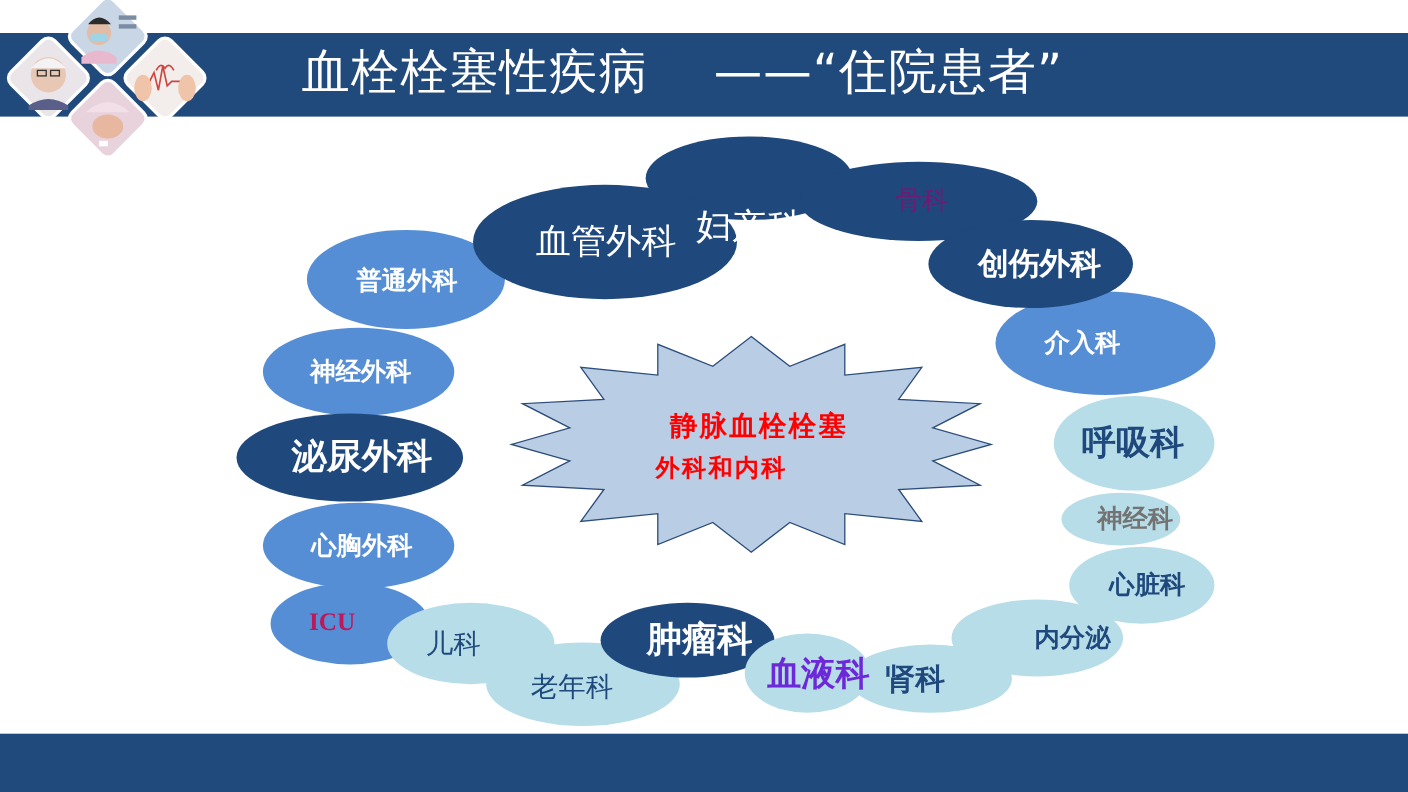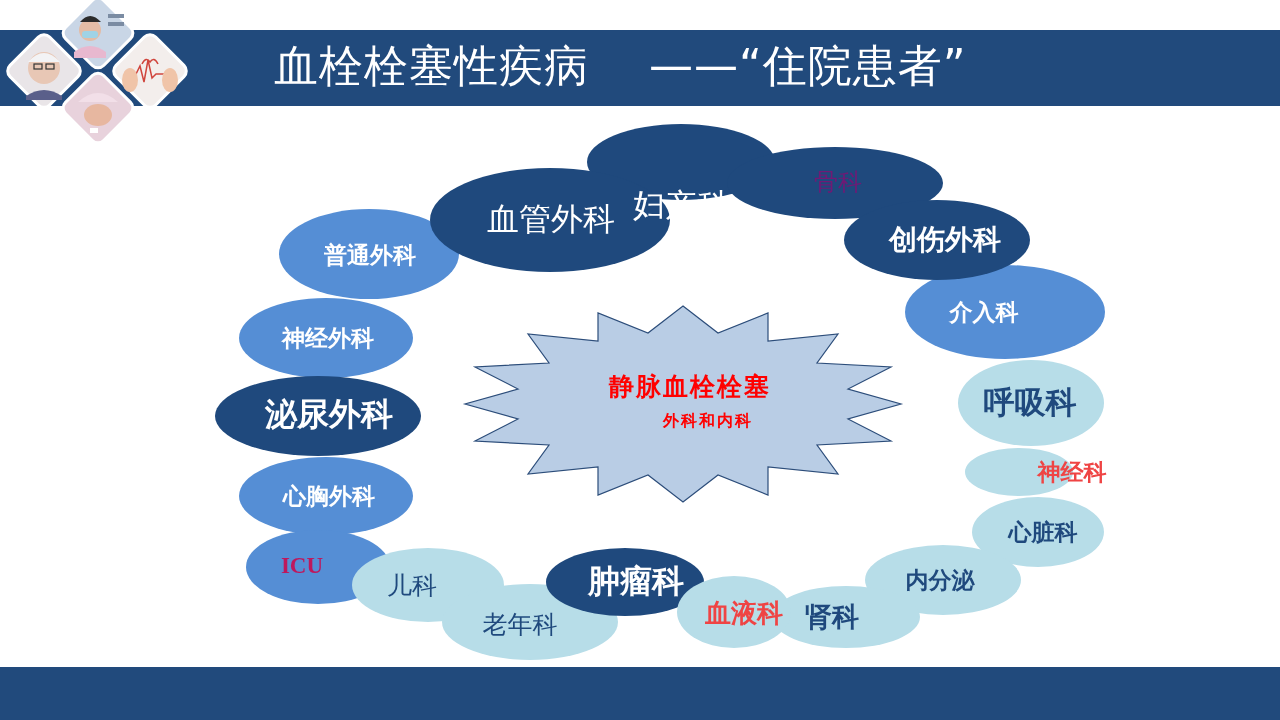--- a/index.html
+++ b/index.html
@@ -74,33 +74,33 @@
   <ellipse cx="318" cy="567" rx="72" ry="37" fill="#558ED5"></ellipse>
   <ellipse cx="428" cy="585" rx="76" ry="37" fill="#B7DDE8"></ellipse>
   <ellipse cx="943" cy="580" rx="78" ry="35" fill="#B7DDE8"></ellipse>
   <ellipse cx="530" cy="622" rx="88" ry="38" fill="#B7DDE8"></ellipse>
   <ellipse cx="625" cy="582" rx="79" ry="34" fill="#1F497D"></ellipse>
   <ellipse cx="846" cy="617" rx="74" ry="31" fill="#B7DDE8"></ellipse>
   <ellipse cx="734" cy="612" rx="57" ry="36" fill="#B7DDE8"></ellipse>
 </svg>
 
 <div class="center-text" style="top:370px; font-size:25px; letter-spacing:2px;">静脉血栓栓塞</div>
-<div class="center-text" style="top:411px; font-size:16px; letter-spacing:2px; left:708px;">外科和内科</div>
+<div class="center-text" style="top:411px; font-size:22px; letter-spacing:2px; left:656px;">外科和内科</div>
 
 <div class="node-label" style="left:370px; top:255px; font-size:23px; color:#ffffff;">普通外科</div>
 <div class="node-label" style="left:551px; top:220px; font-size:32px; color:#ffffff; font-weight:normal;">血管外科</div>
 <div class="node-label" style="left:681px; top:162px; font-size:32px; color:#ffffff; font-weight:normal;margin-top:44px;">妇产科</div>
 <div class="node-label" style="left:838px; top:182px; font-size:24px; color:#701a75; font-weight:normal;">骨科</div>
 <div class="node-label" style="left:945px; top:240px; font-size:28px; color:#ffffff; font-weight:bold;">创伤外科</div>
 <div class="node-label" style="left:984px; top:312px; font-size:23px; color:#ffffff;">介入科</div>
 <div class="node-label" style="left:328px; top:338px; font-size:23px; color:#ffffff;">神经外科</div>
 <div class="node-label" style="left:329px; top:415px; font-size:32px; color:#ffffff;font-family:Liberation Serif, serif;">泌尿外科</div>
 <div class="node-label" style="left:1030px; top:403px; font-size:31px; color:#1F497D;">呼吸科</div>
 <div class="node-label" style="left:329px; top:496px; font-size:23px; color:#ffffff;text-align:center;">心胸外科</div>
-<div class="node-label" style="left:1032px; top:472px; font-size:23px; color:#ef4444;margin-left:40px;">神经科</div>
+<div class="node-label" style="left:1032px; top:472px; font-size:23px; color:#737373;">神经科</div>
 <div class="node-label" style="left:1043px; top:532px; font-size:23px; color:#1F497D;">心脏科</div>
 <div class="node-label" style="left:302px; top:566px; font-size:23px; color:#be185d; font-family:'Liberation Serif', serif;">ICU</div>
 <div class="node-label" style="left:412px; top:585px; font-size:25px; color:#1F497D; font-weight:normal;">儿科</div>
-<div class="node-label" style="left:940px; top:580px; font-size:23px; color:#1F497D;">内分泌</div>
+<div class="node-label" style="left:975px; top:580px; font-size:23px; color:#1F497D;">内分泌</div>
 <div class="node-label" style="left:636px; top:582px; font-size:32px; color:#ffffff;">肿瘤科</div>
 <div class="node-label" style="left:520px; top:624px; font-size:25px; color:#1F497D; font-weight:normal;">老年科</div>
-<div class="node-label" style="left:744px; top:613px; font-size:26px; color:#ef4444;">血液科</div>
+<div class="node-label" style="left:744px; top:613px; font-size:31px; color:#6d28d9;">血液科</div>
 <div class="node-label" style="left:832px; top:617px; font-size:27px; color:#1F497D;">肾科</div>
 
 </body></html>

